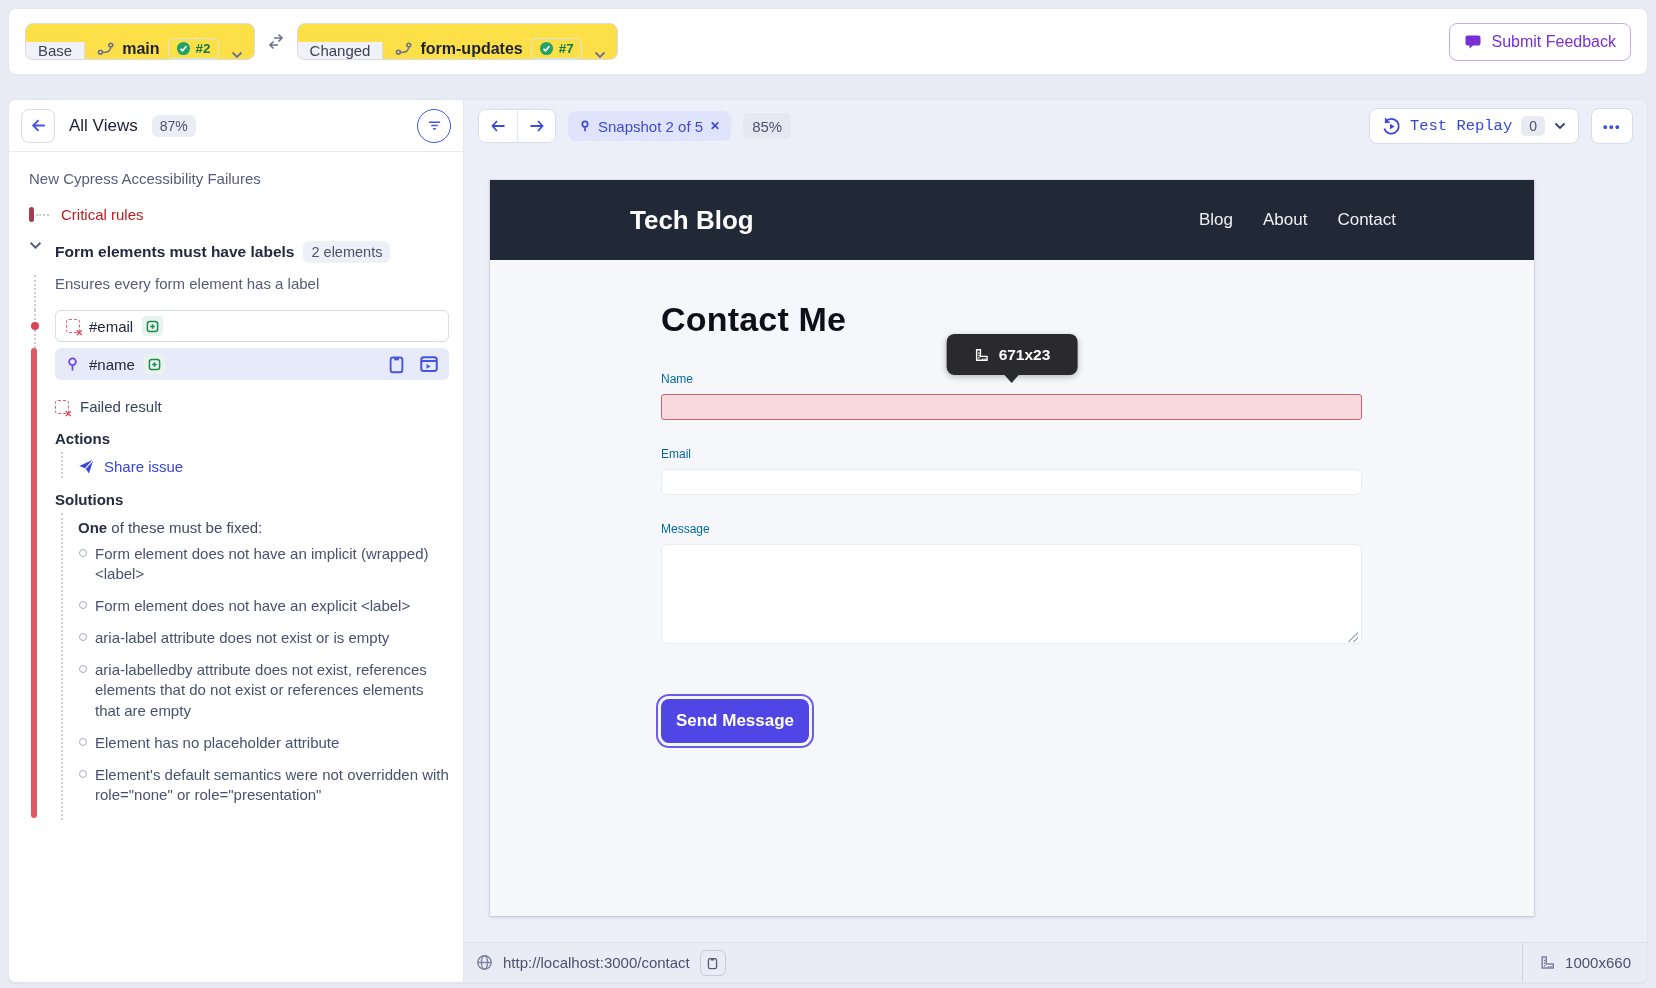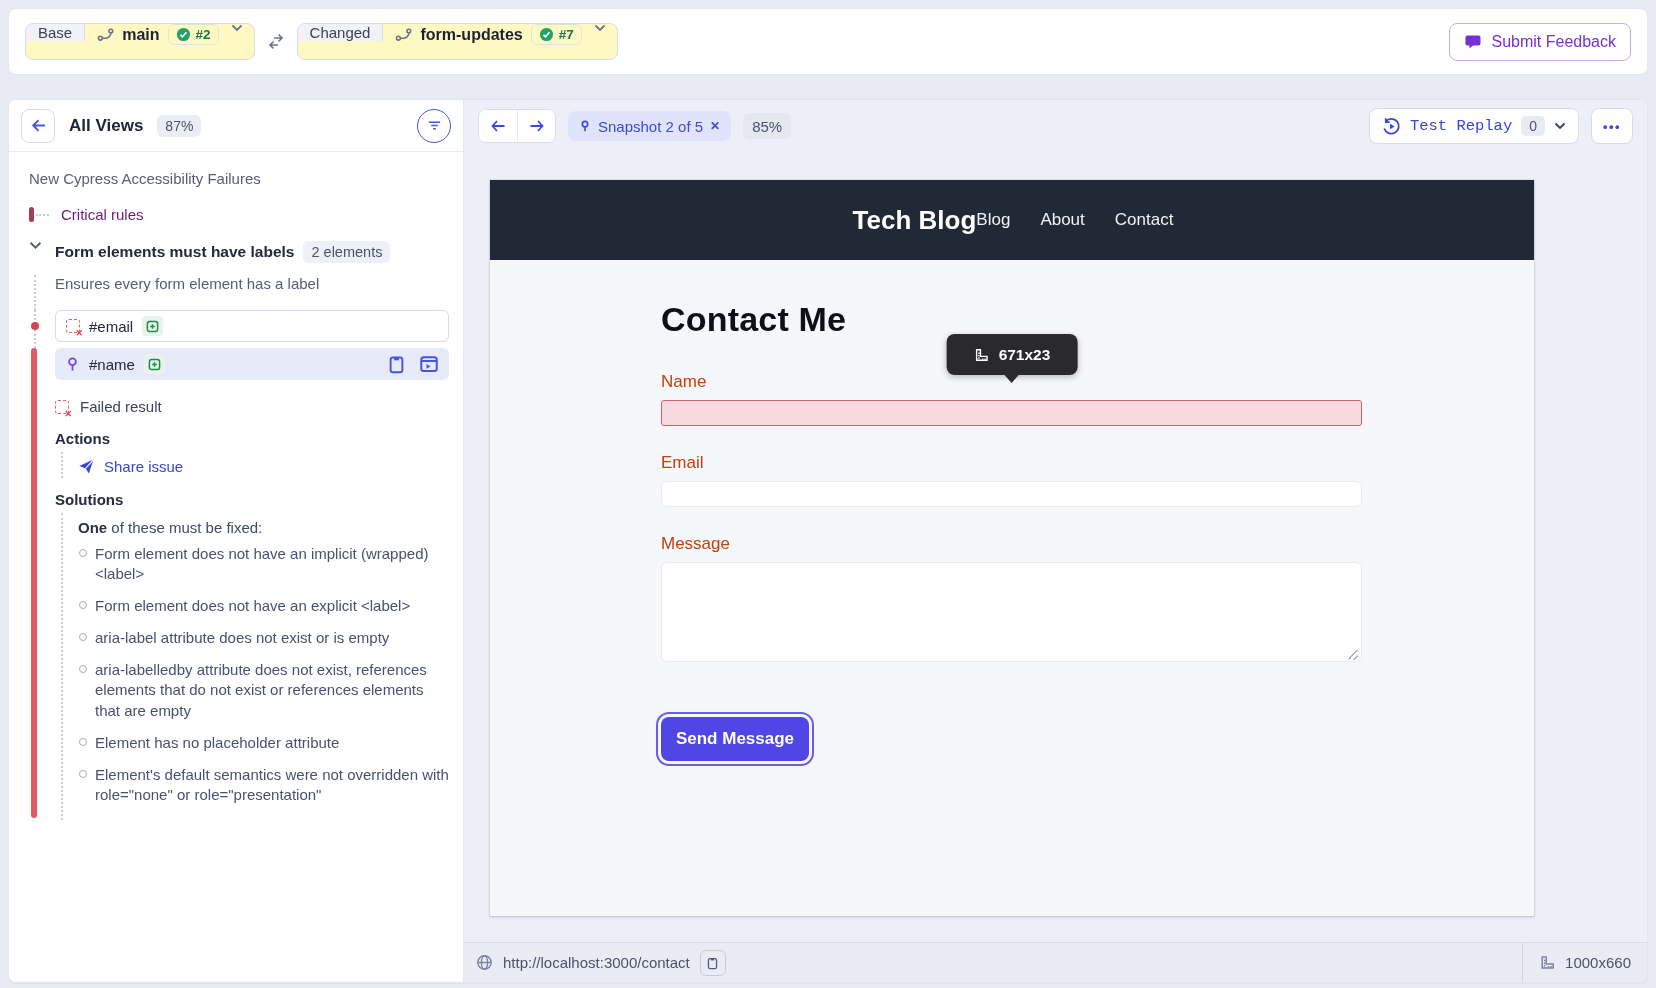--- a/index.html
+++ b/index.html
@@ -14,22 +14,22 @@
 
   
   .topbar {
     height:67px; margin:8px 8px 0 8px; background:#fff;
     border:1px solid #e3e5f0; border-radius:8px;
     display:flex; align-items:center; justify-content:space-between;
     padding:0 16px;
   }
   .compare { display:flex; align-items:center; gap:10px; }
   .selector {
-    display:flex; align-items:flex-start; height:37px;
-    border:1px solid #d8dbe8; border-radius:8px; overflow:hidden; background:#fef9c3;
+    display:flex; align-items:flex-end; height:37px;
+    border:1px solid #d8dbe8; border-radius:8px; overflow:hidden; background:#fde047;
   }
   .sel-label { background:#f1f2f8; padding:0 12px; display:flex; align-items:center;
     color:#3c4157; font-size:15px; border-right:1px solid #d8dbe8; }
   .sel-value { display:flex; align-items:center; gap:8px; padding:0 8px 0 12px; }
   .branch-name { font-weight:700; color:#1c2134; font-size:16px; }
   .run-badge { display:flex; align-items:center; gap:5px; border:1px solid #d7e7de;
     border-radius:6px; padding:2px 7px; color:#117a4d; font-weight:700; font-size:13.5px; }
   .sel-chevron { display:flex; align-items:center; padding:0 11px 0 4px; color:#6b7190; }
   .swap { color:#6b7190; margin:0 1px; }
   .feedback-btn { display:flex; align-items:center; gap:9px; height:38px; cursor:pointer;
@@ -42,28 +42,28 @@
     border:1px solid #e3e5f0; border-radius:8px; overflow:hidden; background:#fff;
     box-shadow:0 1px 2px rgba(30,35,60,.06);
   }
 
   
   .sidebar { width:454px; background:#fff; display:flex; flex-direction:column; flex:none; }
   .sidebar-header { height:52px; border-bottom:1px solid #e8eaf2; flex:none;
     display:flex; align-items:center; gap:14px; padding:0 12px; }
   .back-btn { width:34px; height:34px; border:1px solid #d8dbe8; border-radius:8px;
     display:flex; align-items:center; justify-content:center; background:#fff; cursor:pointer; }
-  .sb-title { font-size:17px; font-weight:700; color:#20243a; }
+  .sb-title { font-size:17px; font-weight:400; color:#20243a; }
   .score-badge { background:#ebedf5; border-radius:6px; padding:3px 8px; font-size:14px; color:#4c526d; }
   .filter-btn { margin-left:auto; width:34px; height:34px; border:1.5px solid #4654e3;
     border-radius:50%; display:flex; align-items:center; justify-content:center; background:#fff; cursor:pointer; }
 
   .sidebar-body { flex:1; overflow:hidden; padding:18px 14px 0 20px; font-size:15px; }
   .section-title { color:#565c7a; margin-bottom:19px; }
-  .severity-row { display:flex; align-items:center; gap:12px; margin-bottom:18px; color:#701a75; }
+  .severity-row { display:flex; align-items:center; gap:12px; margin-bottom:18px; color:#b91c1c; }
   .sev-icon { display:flex; align-items:center; }
   .sev-bar { width:5px; height:15px; background:#a63d4f; border-radius:2.5px; }
   .sev-dots { width:13px; border-top:2px dotted #c5c9da; margin-left:2px; }
 
   .rule-grid { display:grid; grid-template-columns:26px 1fr; }
   .rail { position:relative; }
   .rail .chev { margin-top:4px; color:#565c7a; }
   .dotline { position:absolute; top:0; bottom:0; left:5px; border-left:2px dotted #c8ccdc; }
   .dot { position:absolute; left:2px; top:12px; width:8px; height:8px; border-radius:50%; background:#d5455a; }
   .redbar { position:absolute; left:2px; top:0; bottom:0; width:6px; background:#e25966; }
@@ -124,29 +124,29 @@
   .replay-label { color:#3646d9; font-size:15.5px; font-weight:500;font-family:Liberation Mono, monospace; }
   .count { background:#e9ebf3; border-radius:5px; padding:2px 8px; color:#4c526d; font-size:14px; }
   .more-btn { background:#fff; border:1px solid #d8dbe8; border-radius:8px; height:36px; width:42px;
     display:flex; align-items:center; justify-content:center; color:#3c4ae0;
     font-weight:700; font-size:13px; letter-spacing:1.5px; cursor:pointer; }
 
   .viewer-canvas { flex:1; position:relative; }
   .preview-card { position:absolute; left:26px; top:28px; width:1044px; height:736px;
     background:#f6f7fa; box-shadow:0 1px 3px rgba(30,35,60,.20), 0 0 0 1px rgba(30,35,60,.05); }
   .site-header { height:80px; background:#212836; display:flex; align-items:center;
-    justify-content:center; padding:0 138px 0 140px; }
+    justify-content:space-between; padding:0 138px 0 140px; }
   .site-title { color:#fff; font-size:26px; font-weight:700; }
   .site-nav { display:flex; gap:30px; color:#f0f1f4; font-size:17px; }
   .site-nav span { cursor:pointer; }
 
   .form-wrap { width:701px; margin:40px 0 0 171px; position:relative; }
   .page-heading { font-size:34px; font-weight:800; color:#0d1018; margin-bottom:33px; letter-spacing:.2px; }
   .field { margin-bottom:27px; }
-  .field label { display:block; font-size:17px; color:#c2410c; margin-bottom:8px; }
+  .field label { display:block; font-size:12px; color:#0369a1; margin-bottom:8px; }
   .text-input { width:100%; height:26px; border-radius:3px; outline:none;
     font-family:"Liberation Sans",sans-serif; font-size:14px; padding:0 8px; }
   .name-input { background:#f8d9de; border:1px solid #c96370; }
   .email-input { background:#fff; border:1px solid #e9ebef; border-radius:6px; }
   .ta-wrap { position:relative; }
   .ta-wrap textarea { width:100%; height:100px; background:#fff; border:1px solid #e9ebef;
     border-radius:6px; resize:none; outline:none; padding:8px;
     font-family:"Liberation Sans",sans-serif; font-size:14px; }
   .ta-wrap::after { content:""; position:absolute; right:4px; bottom:6px; width:10px; height:10px;
     background:linear-gradient(135deg, transparent 0 45%, #adb2bf 45% 55%,

